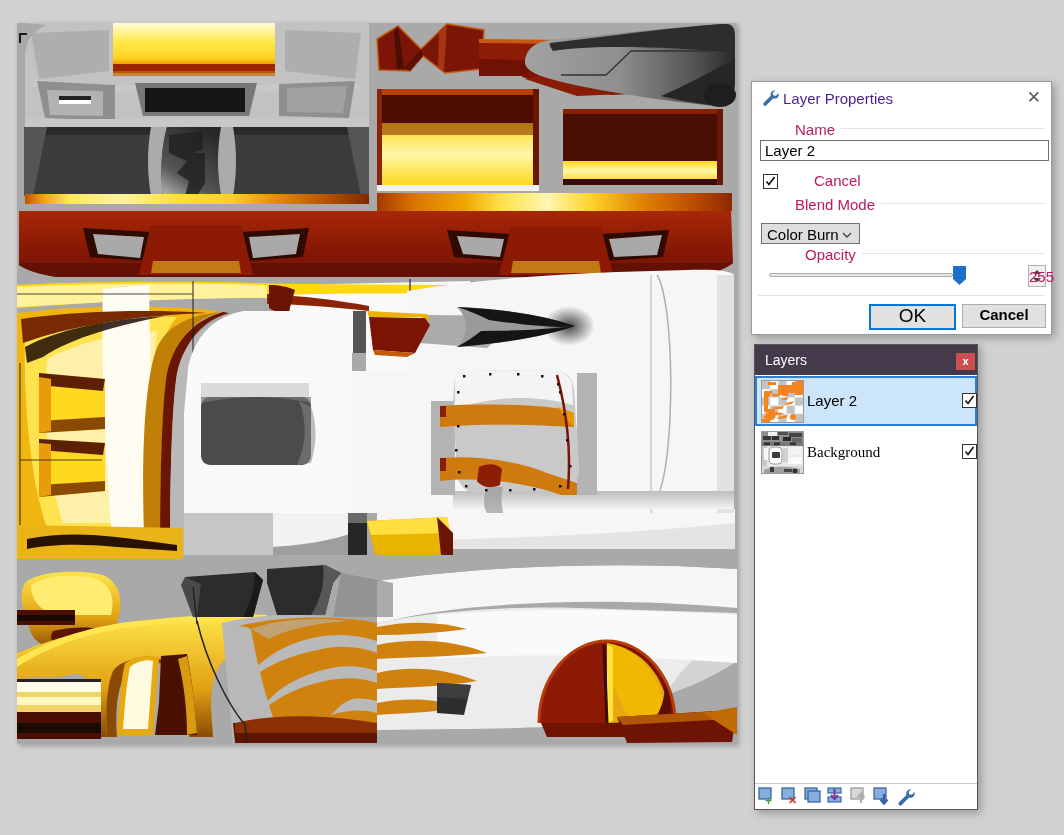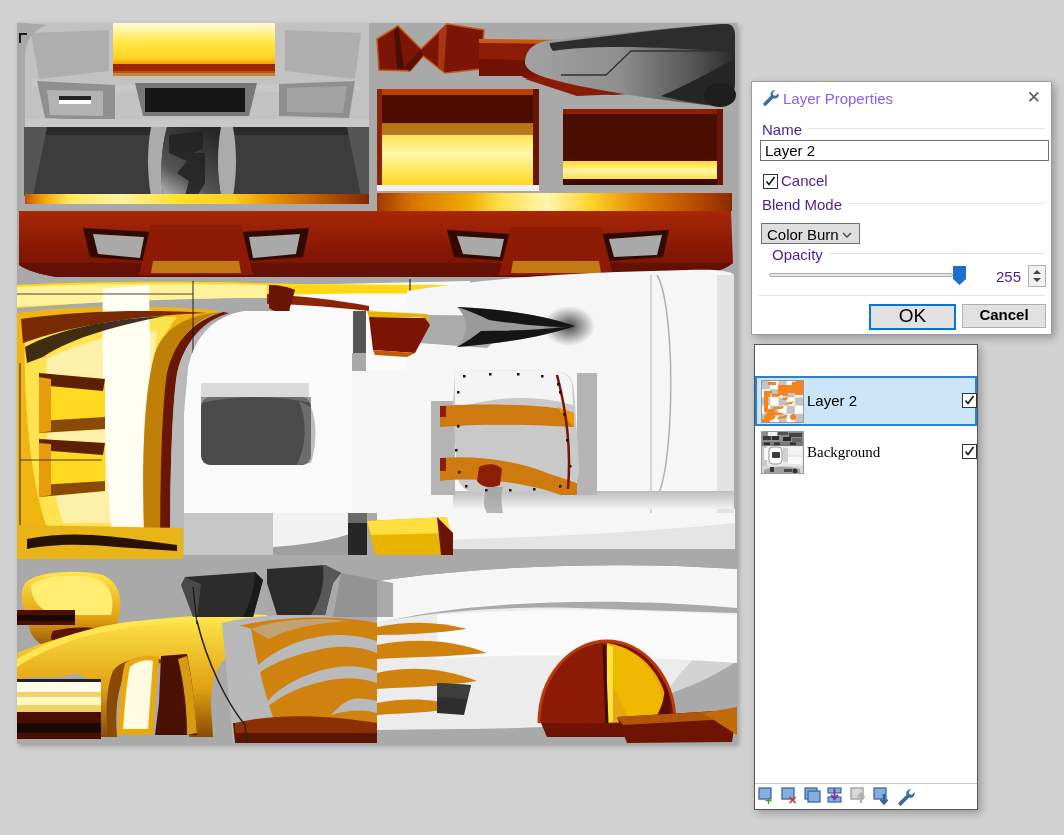--- a/index.html
+++ b/index.html
@@ -1,23 +1,23 @@
 <!DOCTYPE html>
 <html><head>
 <meta charset="utf-8">
 <style>
   html,body{margin:0;padding:0;}
   body{width:1064px;height:835px;background:#d1d1d1;font-family:"Liberation Sans",sans-serif;overflow:hidden;position:relative;}
   #canvas{position:absolute;left:17px;top:23px;width:720px;height:721px;box-shadow:2px 2px 5px rgba(0,0,0,0.25);}
   
   #dlg{position:absolute;left:751px;top:81px;width:299px;height:252px;background:#fff;border:1px solid #9b9b9b;box-shadow:3px 3px 8px rgba(0,0,0,0.28);}
   #dlg .title{position:absolute;left:0;top:0;right:0;height:30px;}
-  #dlg .title .txt{position:absolute;left:31px;top:8px;color:#8b5cf6;font-size:15px;text-align:center;}
+  #dlg .title .txt{position:absolute;left:31px;top:8px;color:#4c1d95;font-size:15px;text-align:center;}
   #dlg .close{position:absolute;right:10px;top:7px;color:#5a5a5a;font-size:17px;line-height:17px;}
-  .lbl{position:absolute;color:#4c1d95;font-size:15px;background:#fff;padding-right:6px;z-index:2;}
+  .lbl{position:absolute;color:#be185d;font-size:15px;background:#fff;padding-right:6px;z-index:2;margin-left:33px;}
   .gline{position:absolute;height:1px;background:#dce4ec;right:6px;}
   #nameinput{position:absolute;left:8px;top:58px;width:283px;height:19px;border:1px solid #707070;font-size:15px;font-family:"Liberation Sans",sans-serif;padding:0 0 0 4px;color:#000;background:#fff;}
   .cb{position:absolute;width:13px;height:13px;border:1px solid #333;background:#fff;}
   .cb svg{position:absolute;left:0px;top:0px;}
   #combo{position:absolute;left:9px;top:133px;width:97px;height:19px;background:#dedede;border:1px solid #707070;font-size:15px;color:#000;margin-top:8px;}
   #combo .ctext{position:absolute;left:5px;top:2px;}
   .sliderline{position:absolute;height:2px;background:#e6e6e6;border:1px solid #aeaeae;border-radius:2px;}
   #thumb{position:absolute;}
   #spin{position:absolute;left:276px;top:183px;width:16px;height:20px;border:1px solid #b0b0b0;background:#f0f0f0;}
   #btnOK{position:absolute;left:117px;top:222px;width:83px;height:22px;background:#e1e1e1;border:2px solid #0078d7;font-size:19px;text-align:center;line-height:19px;}
@@ -393,20 +393,24 @@
         <path d="M4 8 L8 4 L12 8 Z" fill="#444"></path>
         <path d="M4 12 L8 16 L12 12 Z" fill="#444"></path>
       </svg>
   </div>
   <div class="gline" style="left:6px;top:213px;"></div>
   <div id="btnOK">OK</div>
   <div id="btnCancel">Cancel</div>
 </div>
 
 <div id="panel">
+  <div class="ptitle">
+      <span class="txt">Layers</span>
+      <div class="pclose">x</div>
+    </div>
   <div class="lrow" style="top:31px;background:#cde5f8;border:2px solid #2e7fd4;width:218px;height:46px;">
     <div class="lthumb" style="left:4px;top:2px;" id="th1">
         <svg width="41" height="41" viewBox="0 0 41 41" style="display:block">
 <rect width="41" height="41" fill="#ffffff"></rect>
 <g fill="#c3c3c3">
 <rect x="0" y="0" width="8.2" height="8.2"></rect>
             <rect x="16.4" y="0" width="8.2" height="8.2"></rect>
             <rect x="32.8" y="0" width="8.2" height="8.2"></rect>
 <rect x="8.2" y="8.2" width="8.2" height="8.2"></rect>
             <rect x="24.6" y="8.2" width="8.2" height="8.2"></rect>

